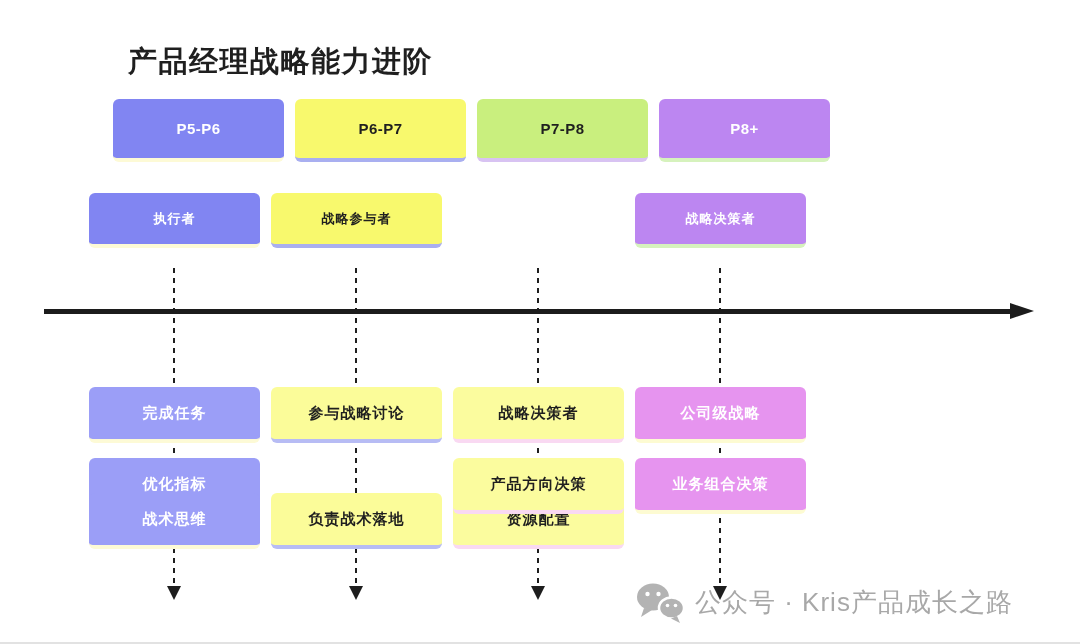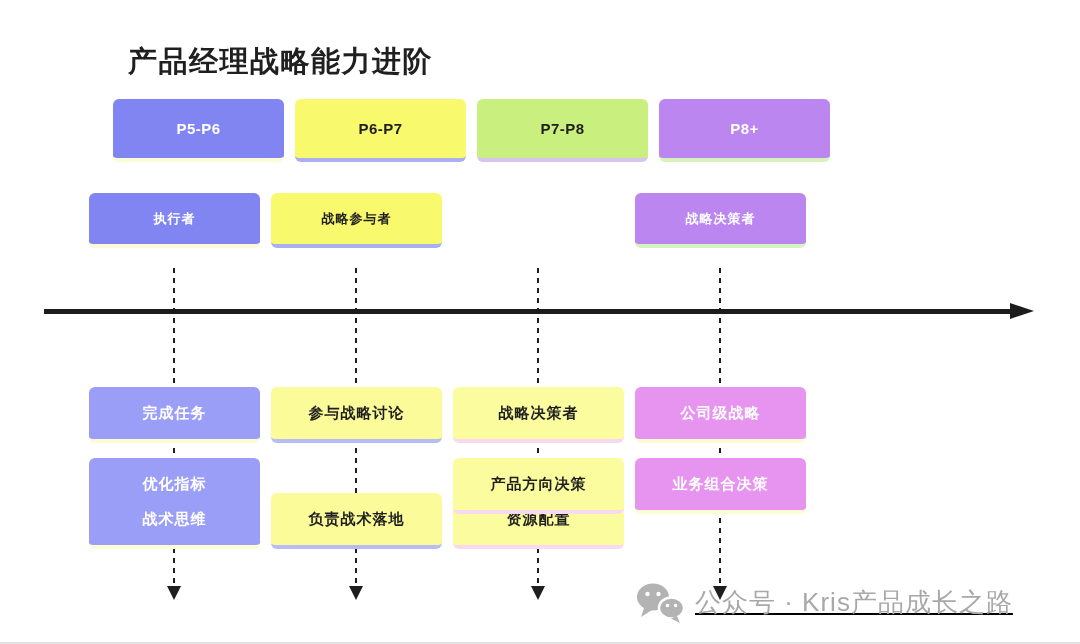--- a/index.html
+++ b/index.html
@@ -36,21 +36,21 @@
     border-bottom:4px solid var(--istrip);font-size:15px;letter-spacing:1px;}
   .item-0{top:387px}.item-1{top:458px}.item-2{top:493px}
 
   .timeline-line{position:absolute;left:44px;top:309px;width:968px;height:4.5px;
     background:#1c1c1c;z-index:3;}
   .timeline-arrowhead{position:absolute;left:1010px;top:303px;width:0;height:0;z-index:3;
     border-top:8px solid transparent;border-bottom:8px solid transparent;
     border-left:24px solid #1c1c1c;}
 
   .watermark{position:absolute;left:634px;top:582px;display:flex;align-items:center;
-    gap:9px;z-index:1;text-decoration:underline;}
+    gap:9px;z-index:1;}
   .watermark-text{font-size:26px;color:#a8a8a8;letter-spacing:1px;white-space:nowrap;}
   .bottom-edge{position:absolute;left:0;bottom:0;width:1080px;height:2px;
     background:#e2e2e2;z-index:0;}
 </style>
 </head>
 <body>
 
 <div class="canvas">
 
   <div class="page-title">产品经理战略能力进阶</div>

